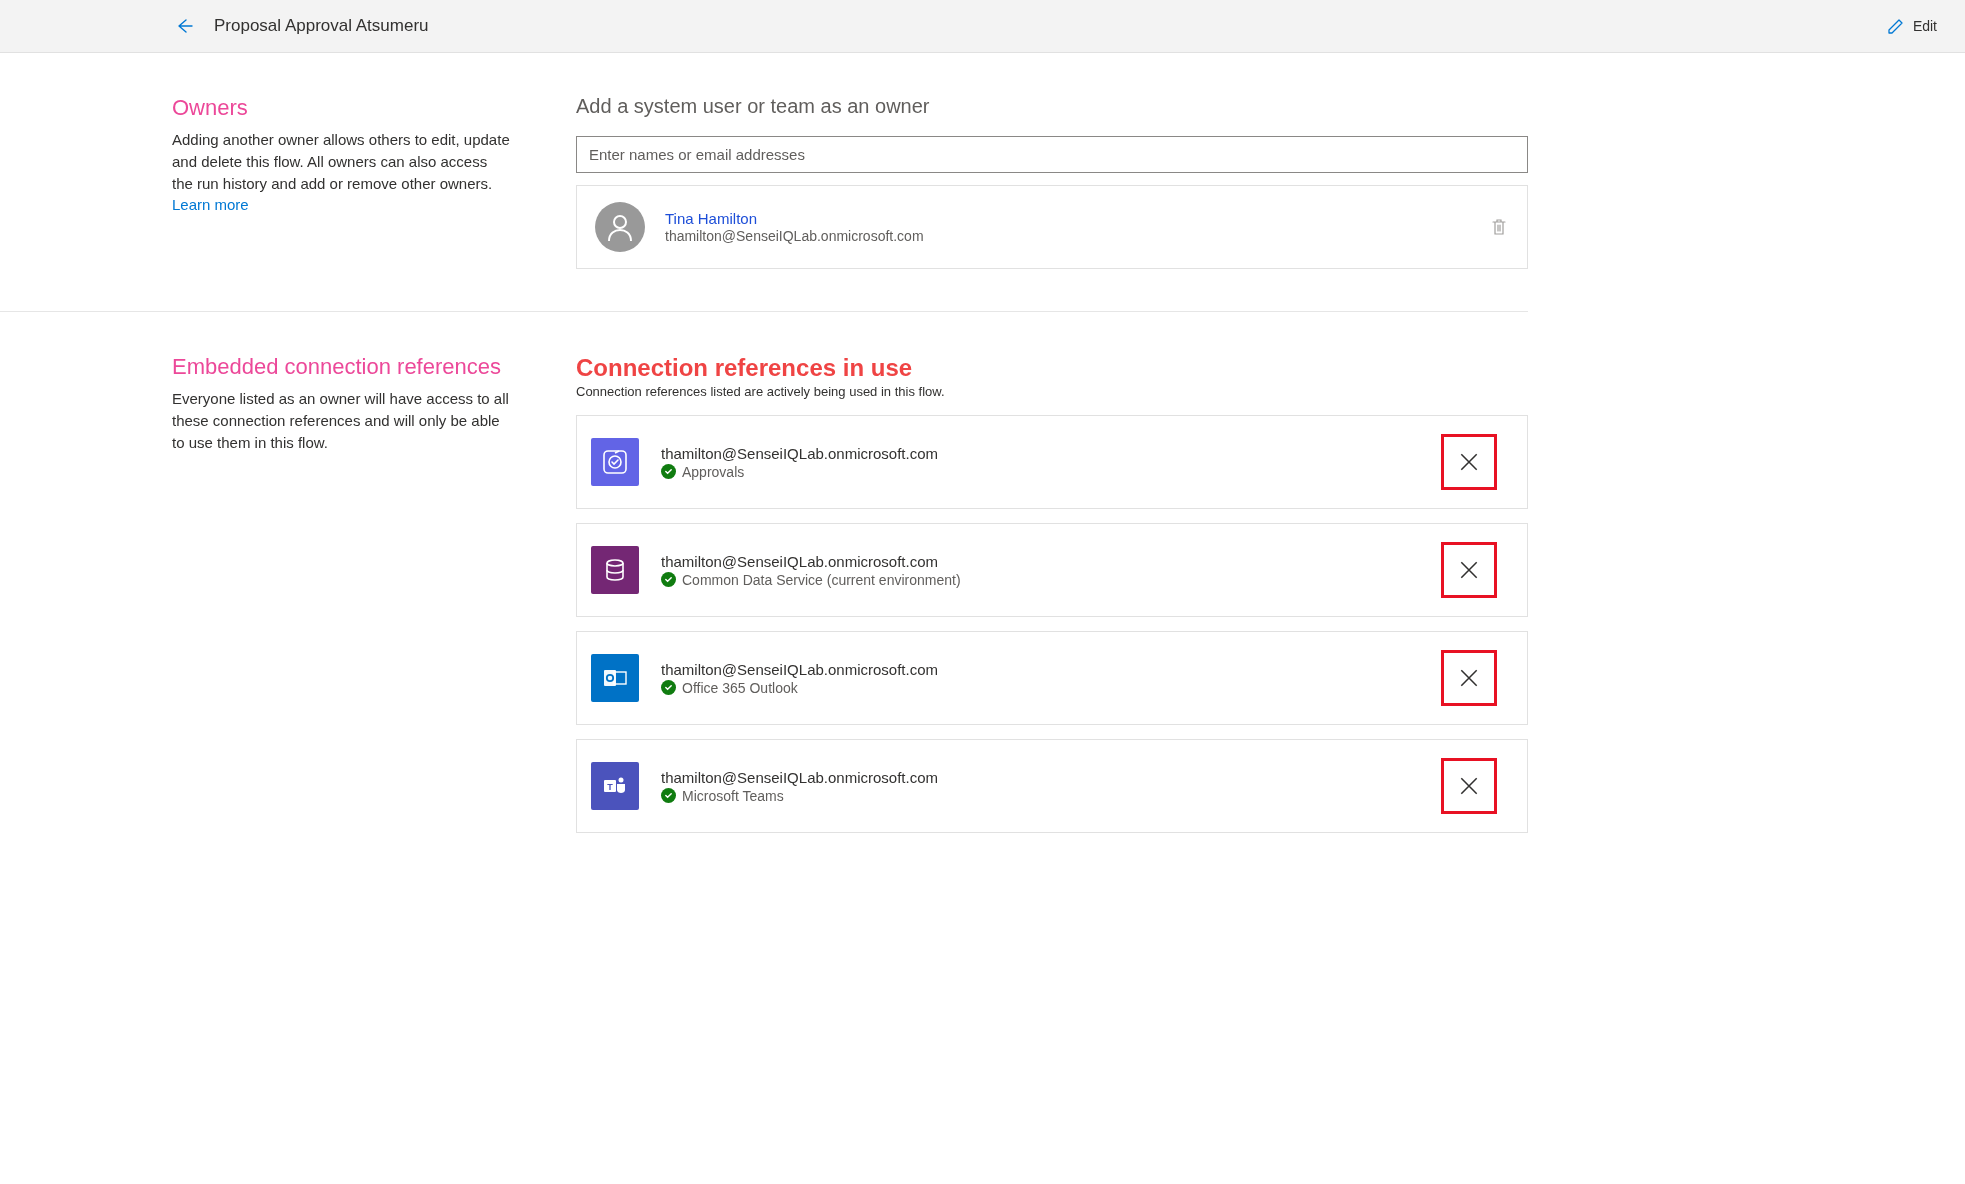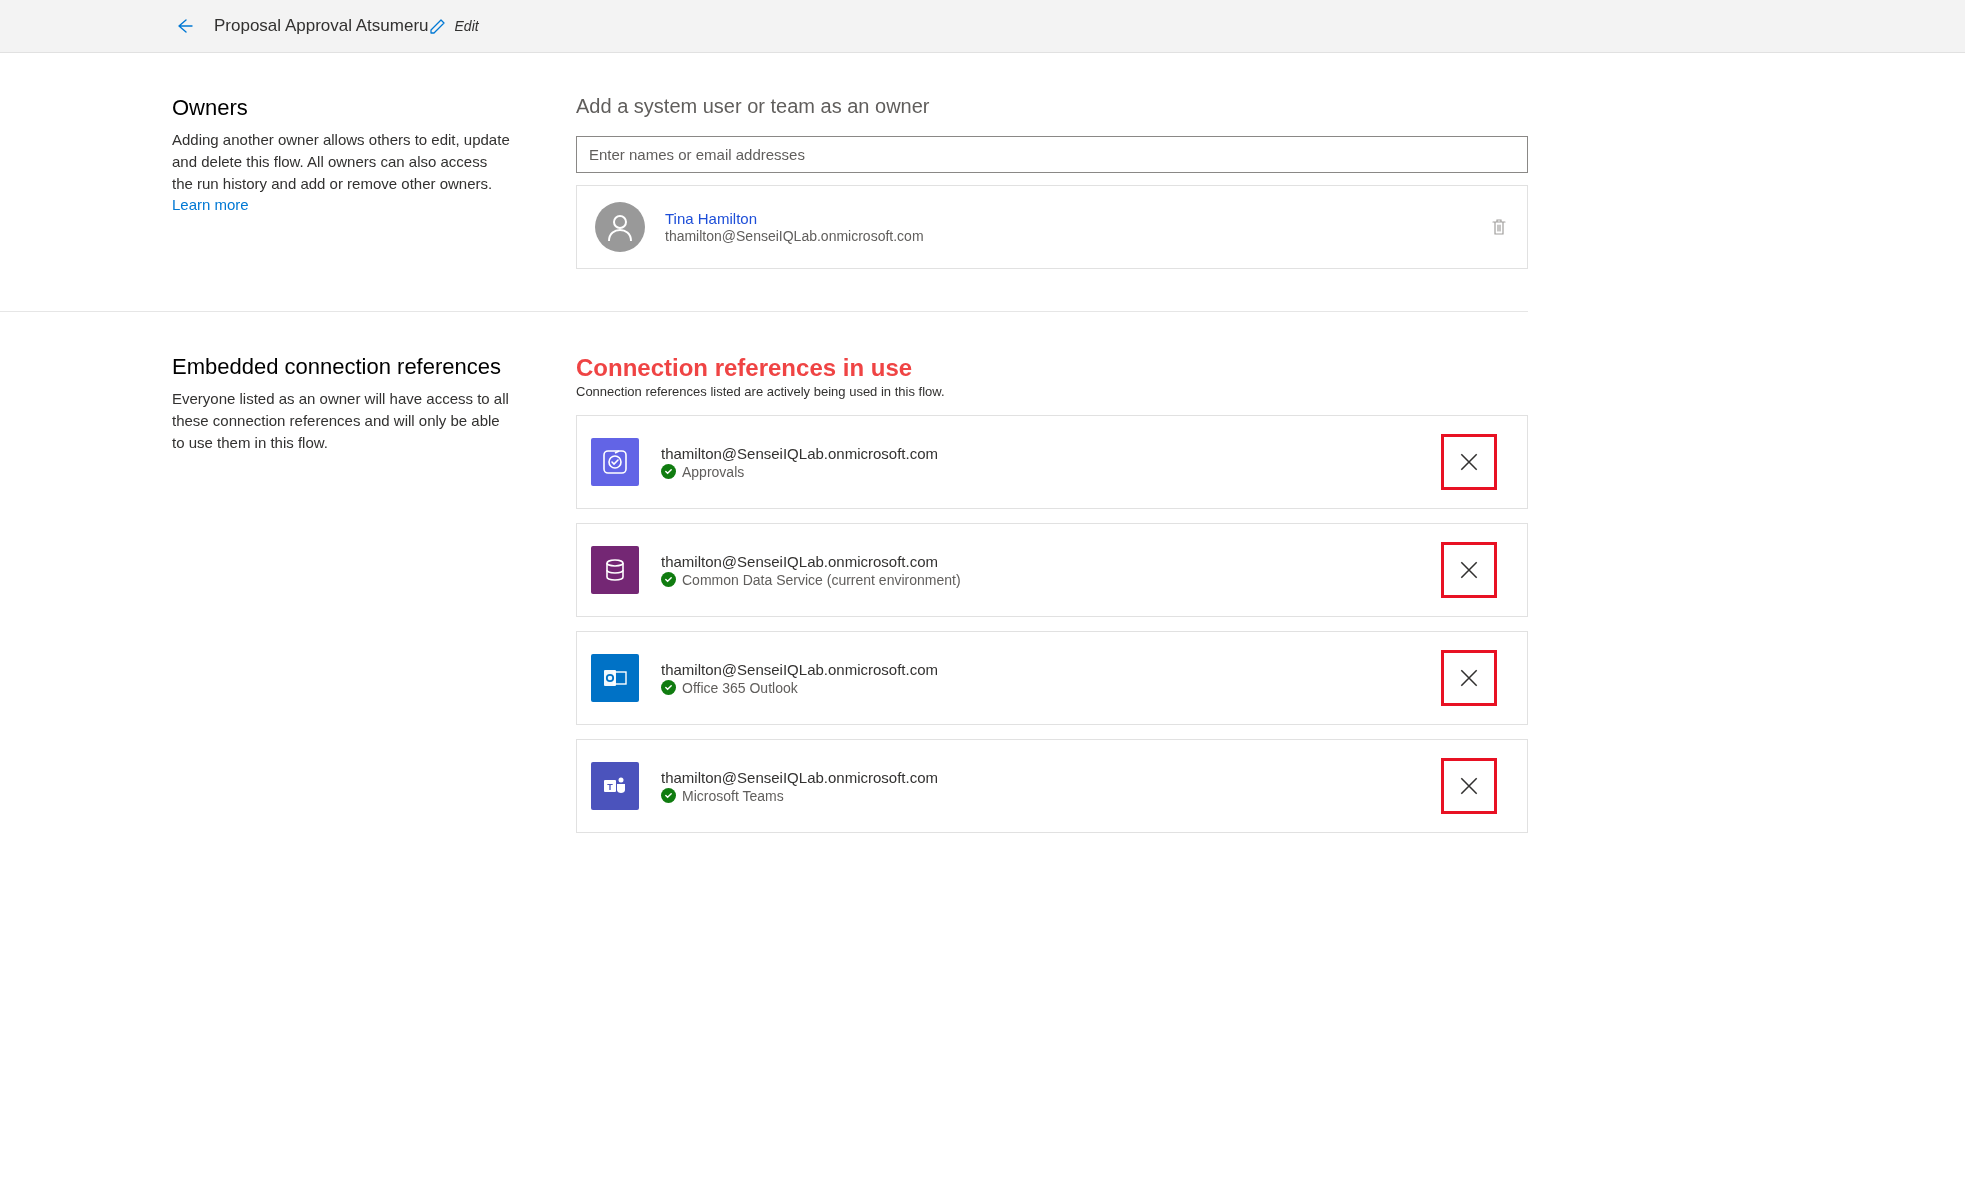--- a/index.html
+++ b/index.html
@@ -6,20 +6,21 @@
   body {
     font-family: "Segoe UI", -apple-system, BlinkMacSystemFont, sans-serif;
     background: #fff;
     color: #323130;
     font-size: 14px;
   }
   .header {
     background: #f3f3f3;
     display: flex;
     align-items: center;
+    justify-content: space-between;
     padding: 16px 28px;
     border-bottom: 1px solid #e1e1e1;
   }
   .header-left {
     display: flex;
     align-items: center;
     gap: 20px;
     margin-left: 146px;
   }
   .back-arrow {
@@ -33,21 +34,20 @@
     font-weight: 400;
     color: #323130;
   }
   .edit-btn {
     display: flex;
     align-items: center;
     gap: 8px;
     color: #323130;
     cursor: pointer;
     font-size: 14px;
-    font-style: italic;
   }
   .edit-btn svg { color: #0078d4; }
   .content {
     max-width: 1356px;
     margin-left: 172px;
     padding: 42px 0 60px 0;
   }
   .section {
     display: flex;
     gap: 56px;
@@ -56,21 +56,21 @@
     width: 340px;
     flex-shrink: 0;
   }
   .section-right {
     flex: 1;
     padding-left: 8px;
   }
   .section-heading {
     font-size: 22px;
     font-weight: 400;
-    color: #000000;
+    color: #ec4899;
     margin-bottom: 8px;
   }
   .section-desc {
     font-size: 15px;
     color: #323130;
     line-height: 1.45;
   }
   .learn-more {
     color: #0078d4;
     text-decoration: none;

